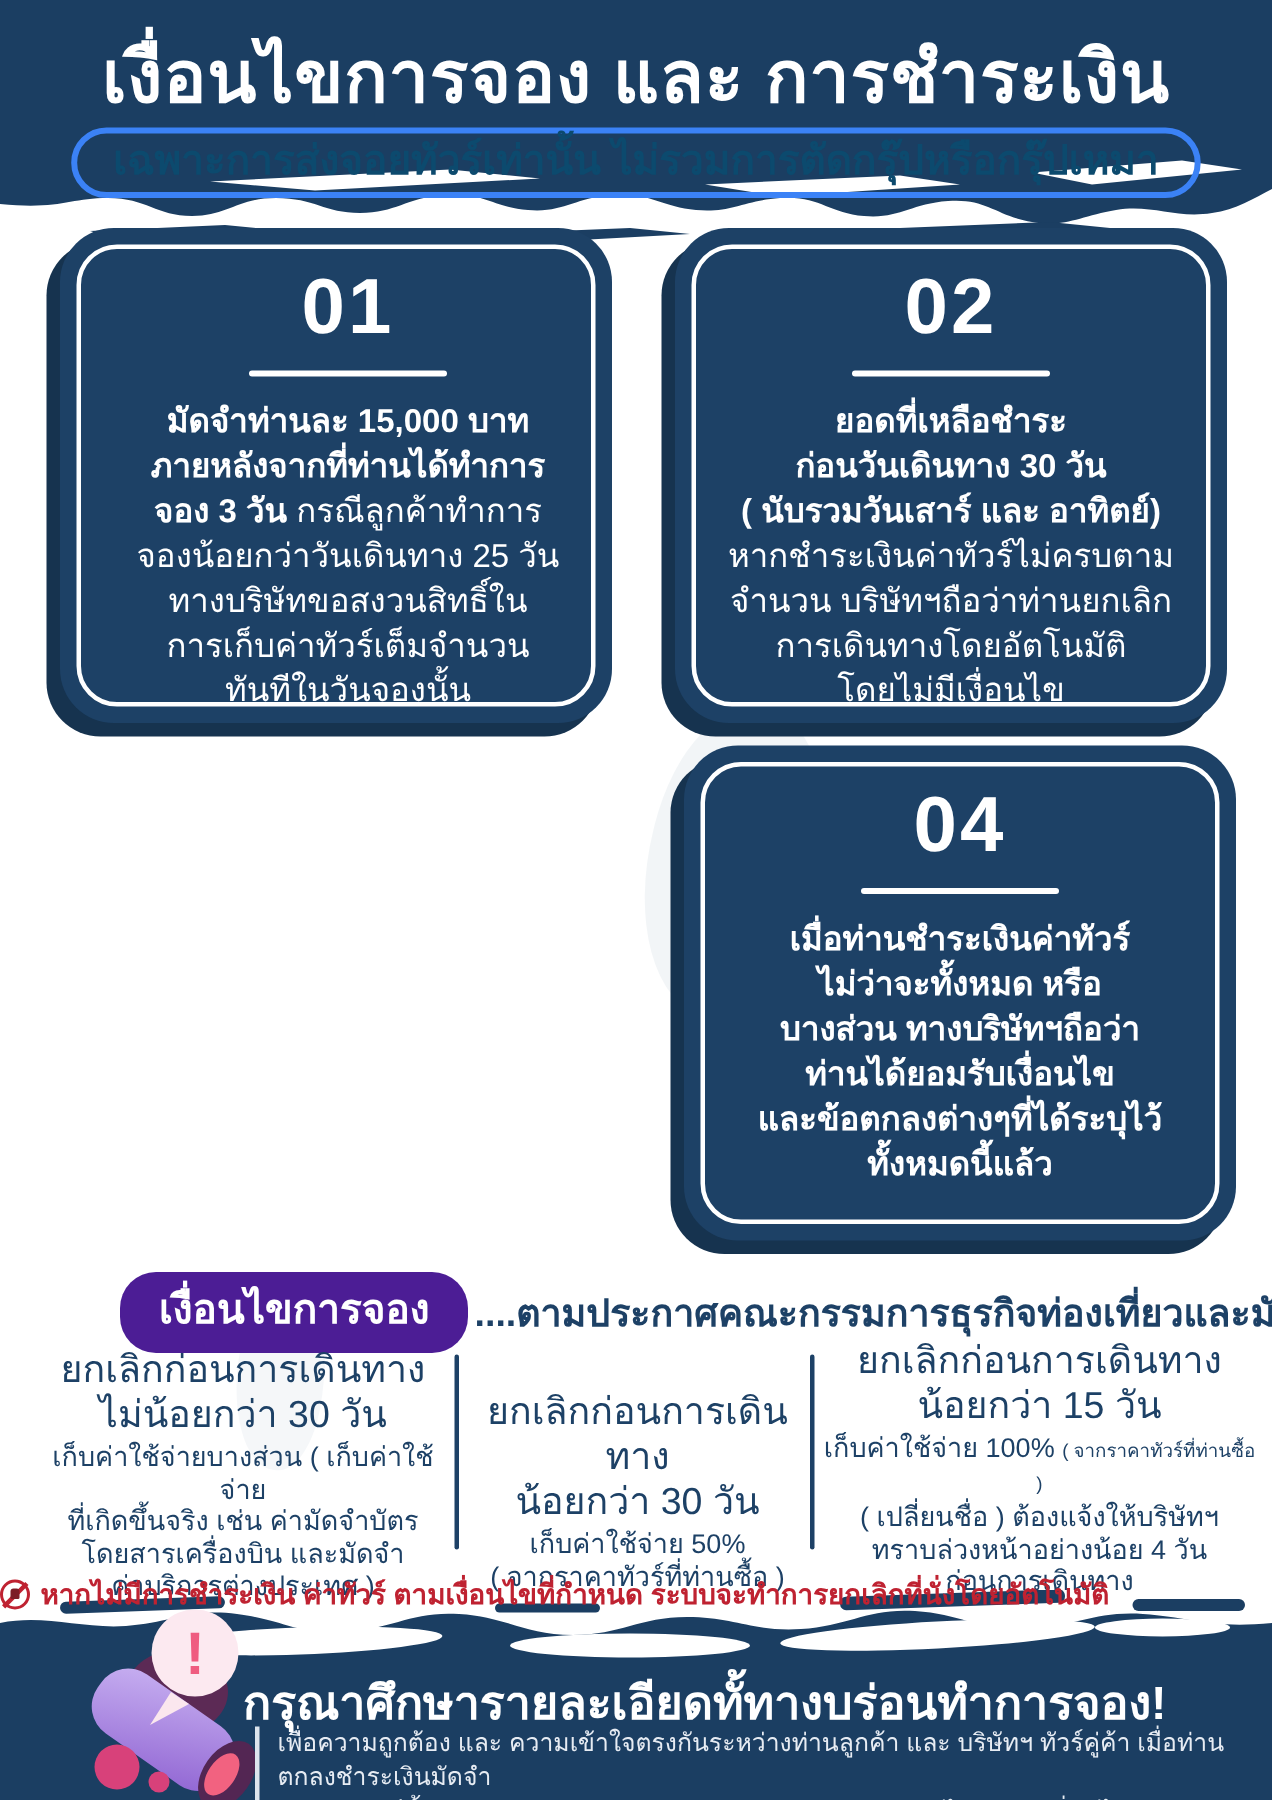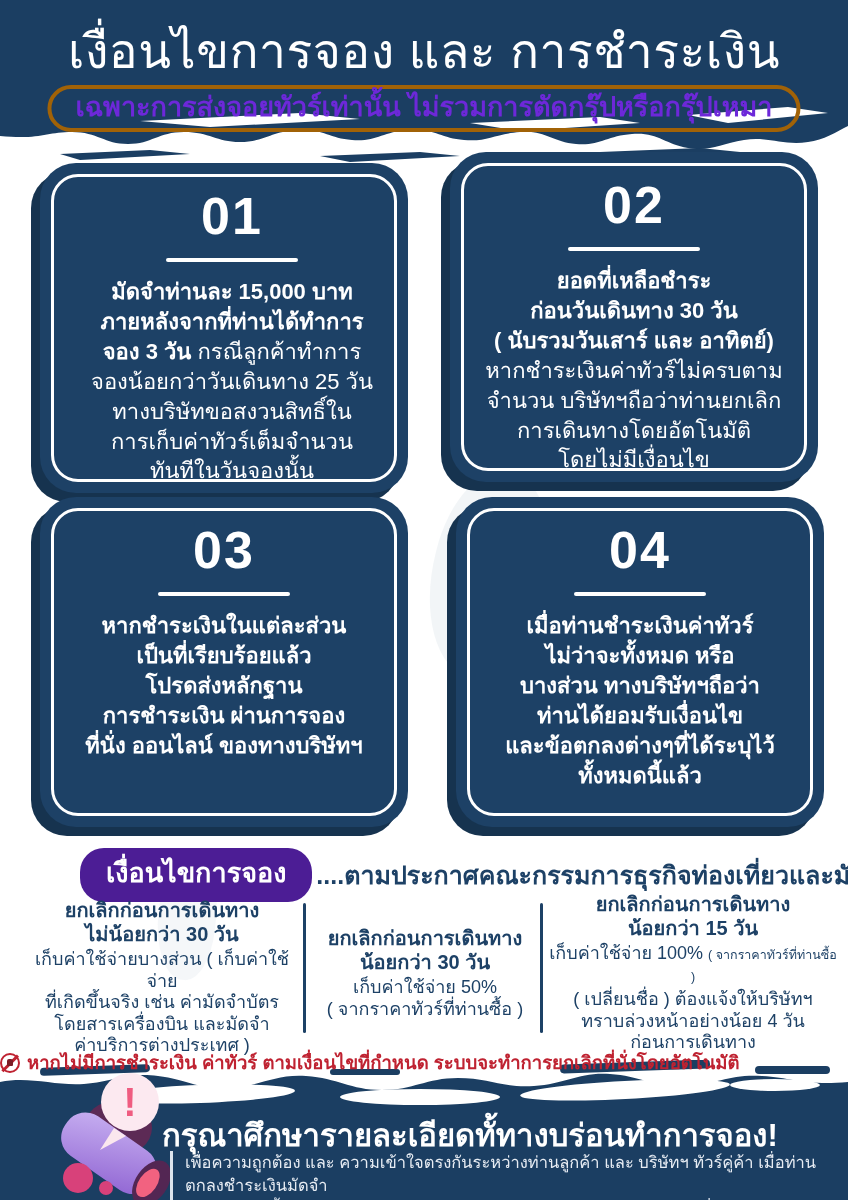--- a/index.html
+++ b/index.html
@@ -10,56 +10,56 @@
   }
   
   .wm { position:absolute; background:#e7ecf0; z-index:0; }
   .wm1 { left:432px; top:470px; width:118px; height:210px; opacity:.55; border-radius:48% 60% 42% 58%; transform:rotate(14deg); }
   .wm2 { left:445px; top:255px; width:92px; height:130px; opacity:.45; border-radius:55% 45% 60% 40%; transform:rotate(-8deg); }
   .wm3 { left:158px; top:855px; width:58px; height:125px; opacity:.4; border-radius:50% 50% 45% 55%; transform:rotate(6deg); }
   
   .header-edge { position:absolute; left:0; top:0; z-index:1; }
   .page-title {
     position:absolute; left:0; right:0; top:13px; z-index:2; text-align:center;
-    color:#ffffff; font-size:48px; font-weight:400; letter-spacing:.5px; white-space:nowrap;
+    color:#ffffff; font-size:48px; font-weight:700; letter-spacing:.5px; white-space:nowrap;
   }
   .subtitle-pill {
     position:absolute; left:50%; top:85px; transform:translateX(-50%); z-index:2;
-    border:4px solid #a16207; border-radius:32px; padding:0px 24px 3px;
-    color:#6d28d9; font-size:27px; font-weight:700; white-space:nowrap; line-height:36px;
+    border:4px solid #3b82f6; border-radius:32px; padding:0px 24px 3px;
+    color:#0c4a6e; font-size:27px; font-weight:700; white-space:nowrap; line-height:36px;
   }
   
   .card {
     position:absolute; width:368px; height:330px; background:#1d4166; border-radius:36px;
     box-shadow:-9px 9px 0 #16334f; color:#ffffff; text-align:center; z-index:2;
   }
   .card::before {
     content:""; position:absolute; inset:11px; border:3px solid #ffffff; border-radius:27px; pointer-events:none;
   }
-  #card1 { left:40px;  top:163px;padding-left:16px; }
+  #card1 { left:40px;  top:152px;padding-left:16px; }
   #card2 { left:450px; top:152px; }
   #card3 { left:40px;  top:497px; }
   #card4 { left:456px; top:497px; }
   .card-number { margin-top:27px; font-size:52px; font-weight:700; line-height:1; letter-spacing:2px; }
   .card-rule { width:132px; height:4px; background:#ffffff; border-radius:2px; margin:16px auto 0; }
   .card-body { margin:15px auto 0; padding:0 24px; font-size:22px; line-height:1.36; white-space:pre-line; }
   .seg-b { font-weight:700; }
   .seg-r { font-weight:400; }
   
   .badge-row { position:absolute; left:80px; top:848px; z-index:2; display:flex; align-items:center; }
   .badge {
     background:#4c1d95; color:#ffffff; border-radius:24px; padding:3px 26px 8px;
     font-size:27px; font-weight:700; white-space:nowrap;
   }
   .badge-note { color:#1d4166; font-size:25px; font-weight:600; margin-left:4px; white-space:nowrap; }
   .col { position:absolute; z-index:2; text-align:center; color:#1d4166; }
   #col1 { left:24px;  top:898px; width:276px; }
   #col2 { left:312px; top:926px; width:226px; }
   #col3 { left:548px; top:892px; width:290px; }
-  .col-heading { font-size:20px; font-weight:700; line-height:1.2; white-space:pre-line; }
+  .col-heading { font-size:25px; font-weight:400; line-height:1.2; white-space:pre-line; }
   .col-body { font-size:18px; font-weight:400; line-height:1.2; white-space:pre-line; margin-top:3px; }
   .fee-line { font-size:18px; line-height:1.2; margin-top:3px; }
   .fee-small { font-size:12.5px; }
   .col-subheading { font-size:19.5px; font-weight:800; line-height:1.2; margin-top:2px; }
   .vdiv { position:absolute; width:3px; background:#1d4166; border-radius:2px; z-index:2; }
   #vdiv1 { left:303px; top:903px; height:130px; }
   #vdiv2 { left:540px; top:903px; height:130px; }
   
   .warning {
     position:absolute; left:0; right:0; top:1048px; z-index:3;
@@ -131,29 +131,20 @@
     <div class="card-rule"></div>
     <div class="card-body"><span class="seg-b">ยอดที่เหลือชำระ
 ก่อนวันเดินทาง 30 วัน
 ( นับรวมวันเสาร์ และ อาทิตย์)</span><span class="seg-r">
 หากชำระเงินค่าทัวร์ไม่ครบตาม
 จำนวน บริษัทฯถือว่าท่านยกเลิก
 การเดินทางโดยอัตโนมัติ
 โดยไม่มีเงื่อนไข</span></div>
   </div>
 
-  <div class="card" id="card3">
-    <div class="card-number">03</div>
-    <div class="card-rule"></div>
-    <div class="card-body"><span class="seg-b">หากชำระเงินในแต่ละส่วน
-เป็นที่เรียบร้อยแล้ว
-โปรดส่งหลักฐาน
-การชำระเงิน ผ่านการจอง
-ที่นั่ง ออนไลน์ ของทางบริษัทฯ</span><span class="seg-r"></span></div>
-  </div>
 
   <div class="card" id="card4">
     <div class="card-number">04</div>
     <div class="card-rule"></div>
     <div class="card-body"><span class="seg-b">เมื่อท่านชำระเงินค่าทัวร์
 ไม่ว่าจะทั้งหมด หรือ
 บางส่วน ทางบริษัทฯถือว่า
 ท่านได้ยอมรับเงื่อนไข
 และข้อตกลงต่างๆที่ได้ระบุไว้
 ทั้งหมดนี้แล้ว</span><span class="seg-r"></span></div>

